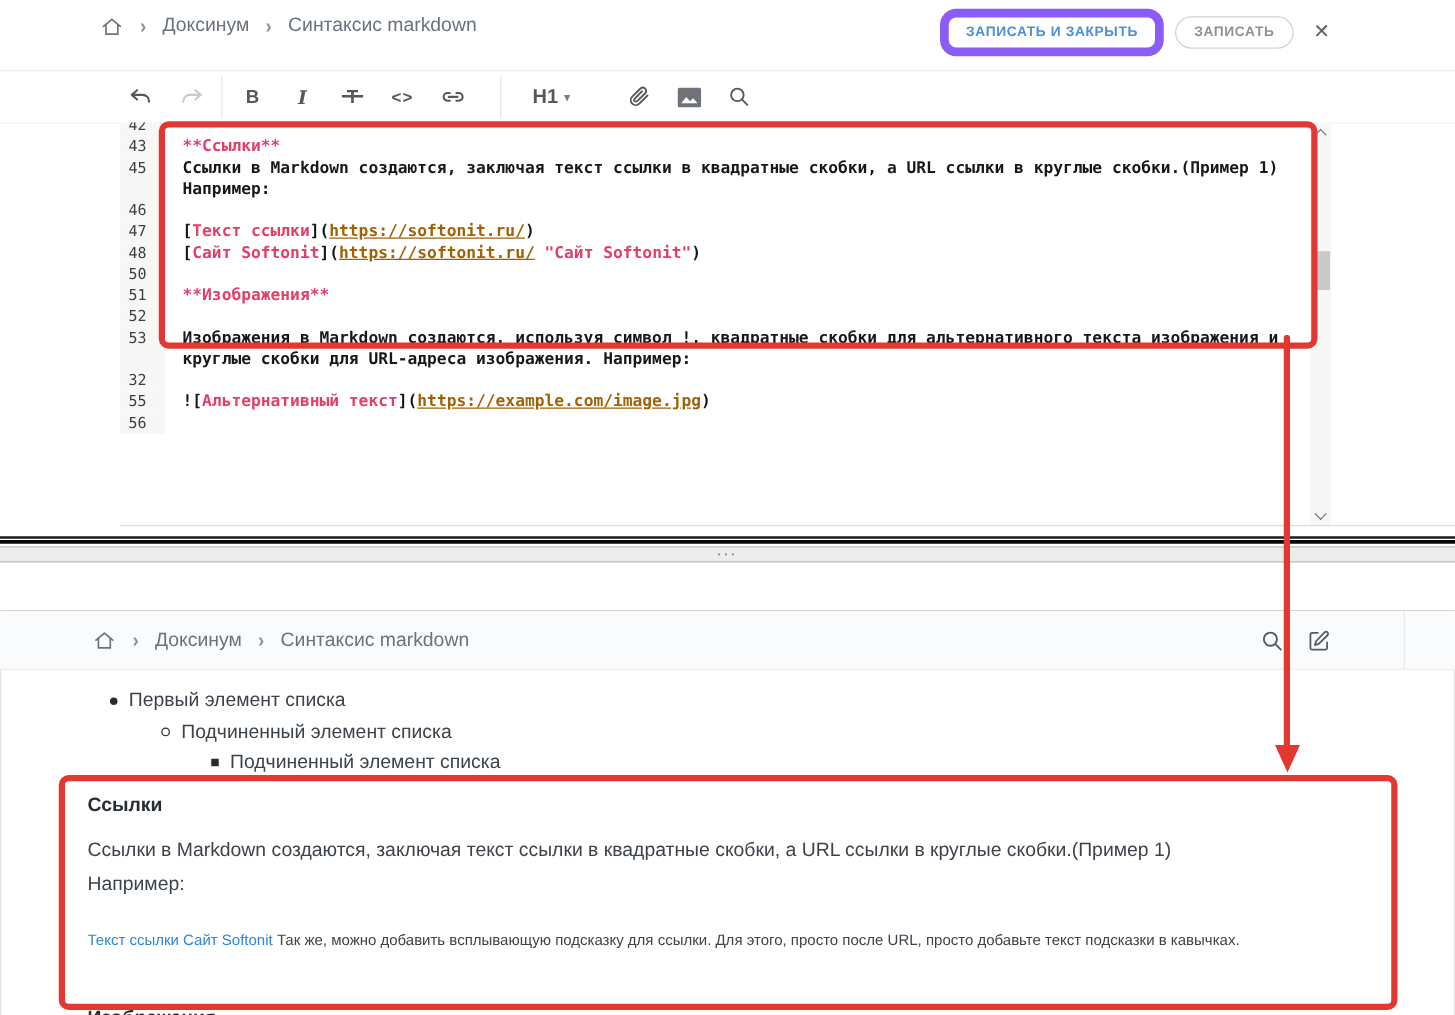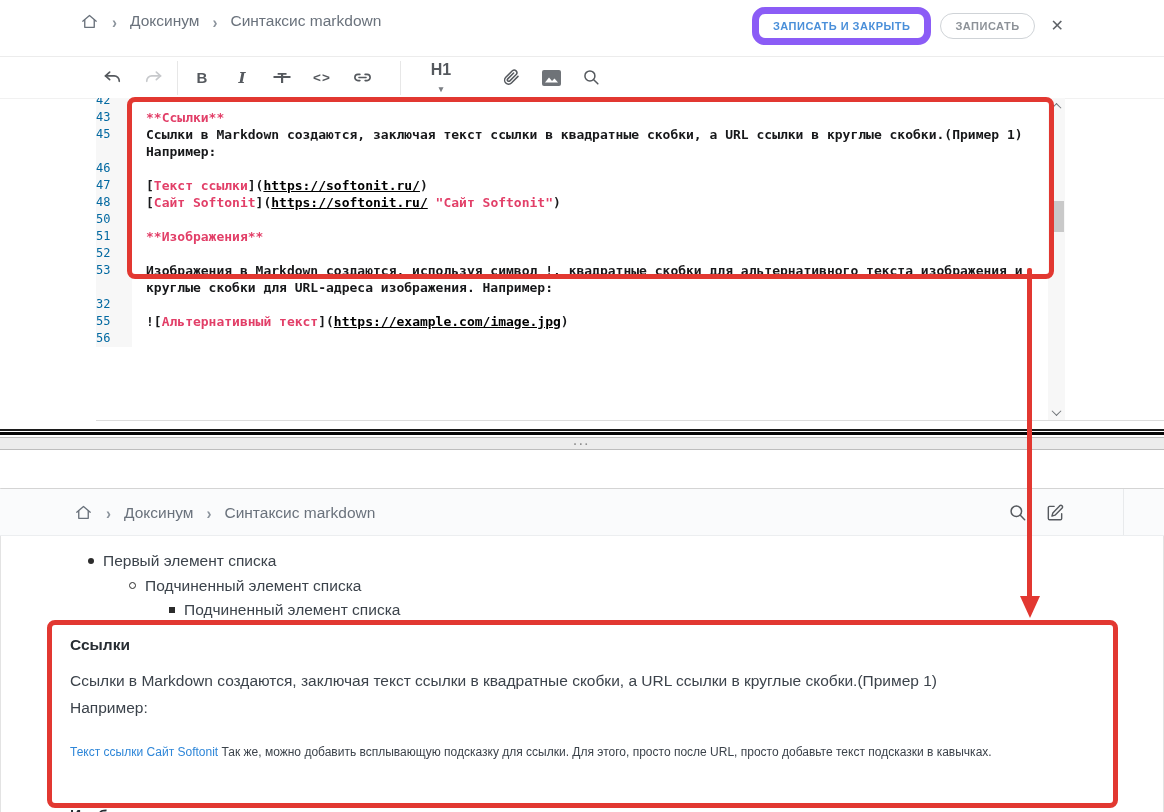--- a/index.html
+++ b/index.html
@@ -21,34 +21,34 @@
   .ed-toolbar{position:absolute;top:56px;left:0;right:0;height:41px;border-top:1px solid #ececec;
               border-bottom:1px solid #f1f1f1;display:flex;align-items:center;padding-left:93px;}
   .tb{width:40px;height:34px;display:flex;align-items:center;justify-content:center;color:#55595e;cursor:pointer;}
   .tb.disabled{color:#c7c9cc;cursor:default;}
   .tb-sep{width:1px;height:34px;background:#e7e7e7;margin:0 4px;}
   .tb-b{font-weight:800;font-size:15px;}
   .tb-i{font-family:"DejaVu Serif",serif;font-style:italic;font-weight:700;font-size:15px;}
   .tb-strike{position:relative;font-weight:600;font-size:15px;}
   .tb-strike .bar{position:absolute;left:50%;top:46%;width:17px;height:1.8px;background:currentColor;transform:translateX(-50%);}
   .tb-code{font-weight:700;font-size:13.5px;letter-spacing:1px;}
-  .tb-h1{width:56px;margin-left:8px;gap:5px;font-weight:700;font-size:16px;flex-direction:column;}
+  .tb-h1{width:56px;margin-left:8px;gap:5px;font-weight:700;font-size:16px;}
   .tb-caret{font-size:9px;color:#7a7e83;}
   .tb-clip{margin-left:22px;}
   
   .ed-body{position:absolute;top:98px;left:0;right:0;height:322px;overflow:hidden;}
   .code-wrap{position:absolute;left:96px;top:-6px;width:941px;}
   .code-line{display:flex;min-height:17px;}
-  .ln{flex:0 0 28px;padding-right:8px;background:#f7f7f7;text-align:left;color:#0369a1;
+  .ln{flex:0 0 28px;padding-right:8px;background:#f7f7f7;text-align:center;color:#404040;
       font:400 12px/17px "DejaVu Sans Mono",monospace;}
   .lc{flex:none;width:895px;padding-left:14px;font:600 13px/17px "DejaVu Sans Mono",monospace;
       color:#17181a;white-space:pre-wrap;word-break:normal;}
   .tok-t{color:#17181a;}
   .tok-m{color:var(--syntax,#e23f68);}
-  .tok-u{color:#000000;text-decoration:underline;}
+  .tok-u{color:#a16207;text-decoration:underline;}
   .ed-scroll{position:absolute;right:99px;top:0;width:17px;height:322px;background:#f7f7f7;}
   .scroll-arrow{position:absolute;left:0;width:17px;height:16px;display:flex;align-items:center;justify-content:center;cursor:pointer;}
   .scroll-arrow.up{top:0;} .scroll-arrow.down{bottom:0;}
   .chev{width:6px;height:6px;border-left:1.7px solid #6f7377;border-top:1.7px solid #6f7377;}
   .chev.u{transform:rotate(45deg) translate(1px,1px);}
   .chev.d{transform:rotate(225deg) translate(1px,1px);}
   .scroll-thumb{position:absolute;left:1.5px;top:103px;width:14px;height:31px;background:#c9c9c9;cursor:grab;}
   .ed-bottom-line{position:absolute;top:420px;left:96px;right:0;height:1px;background:#dcdcdc;}
   
   .black1{position:absolute;top:429px;left:0;width:100%;height:1.5px;background:#1c1c1c;}

